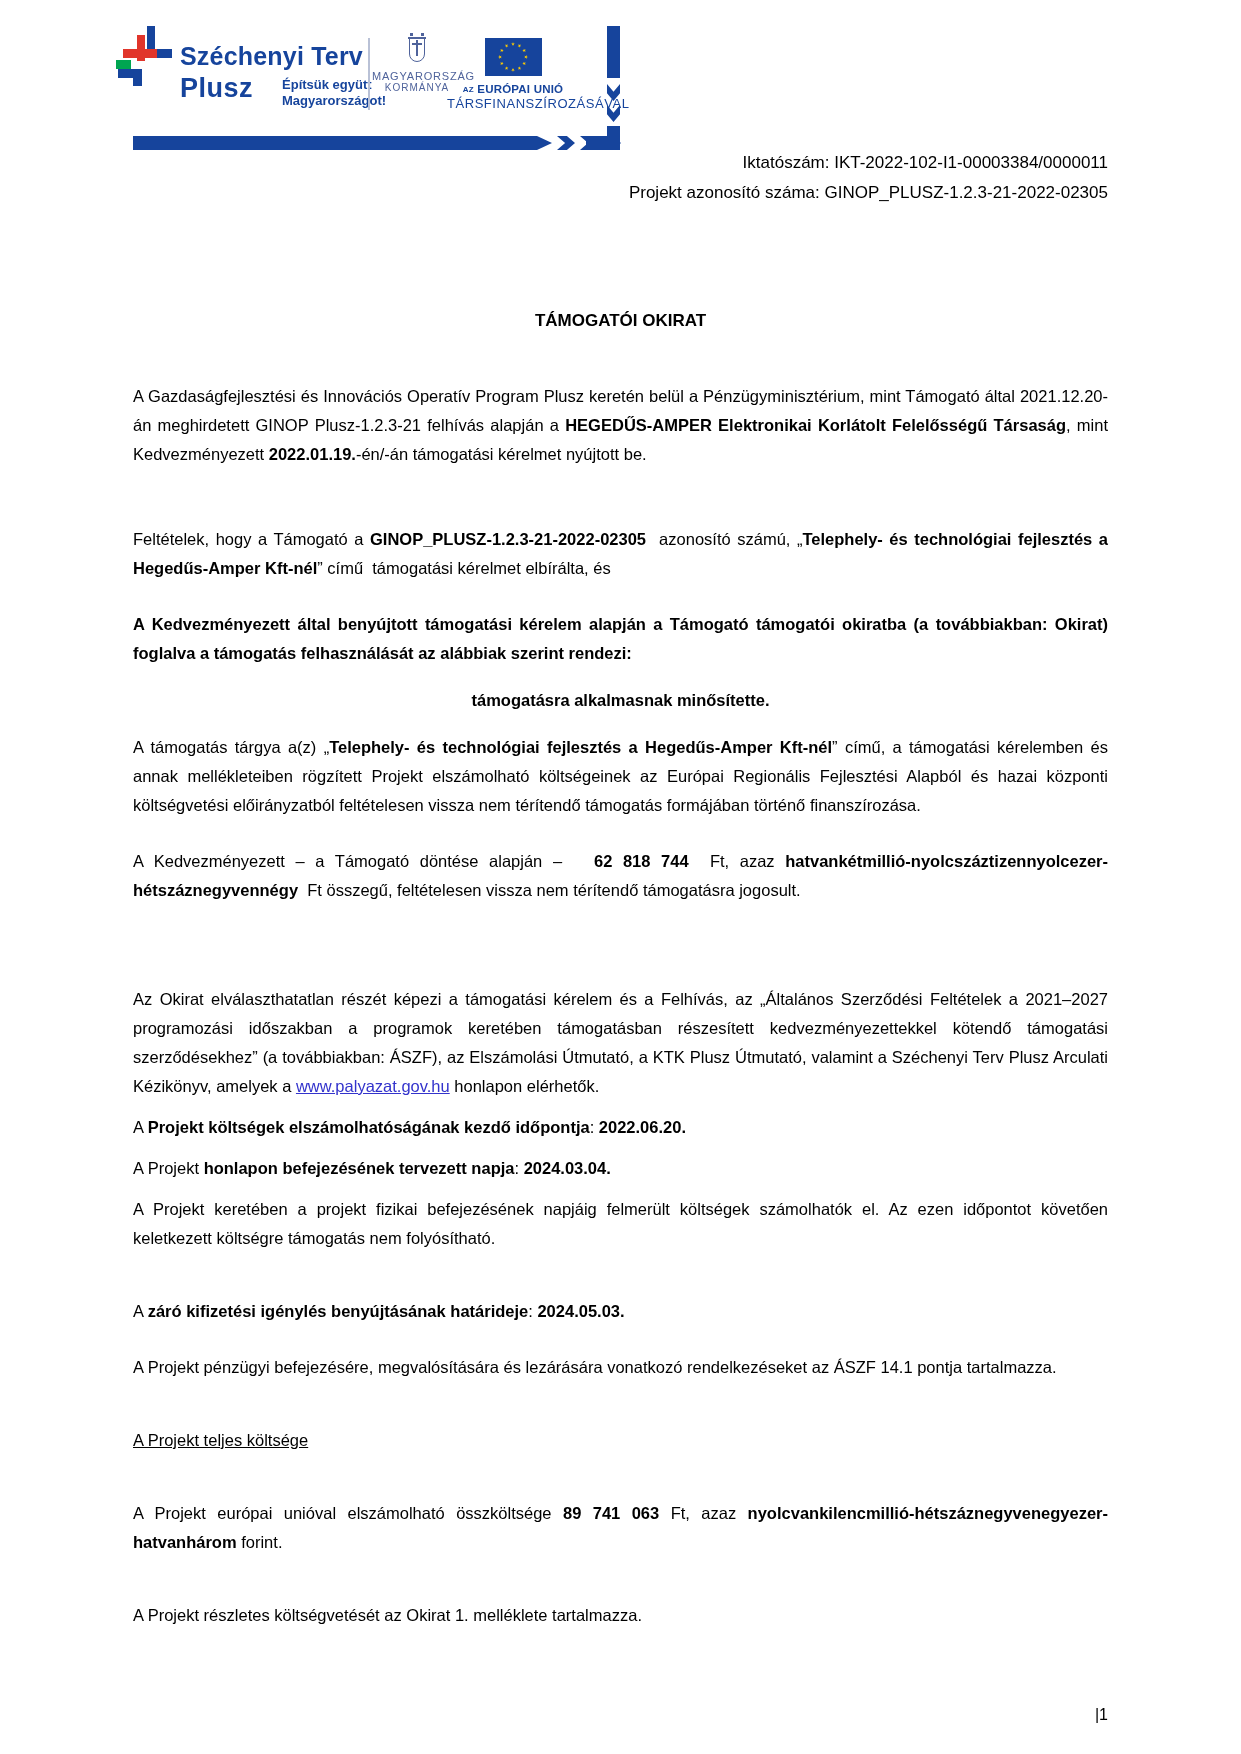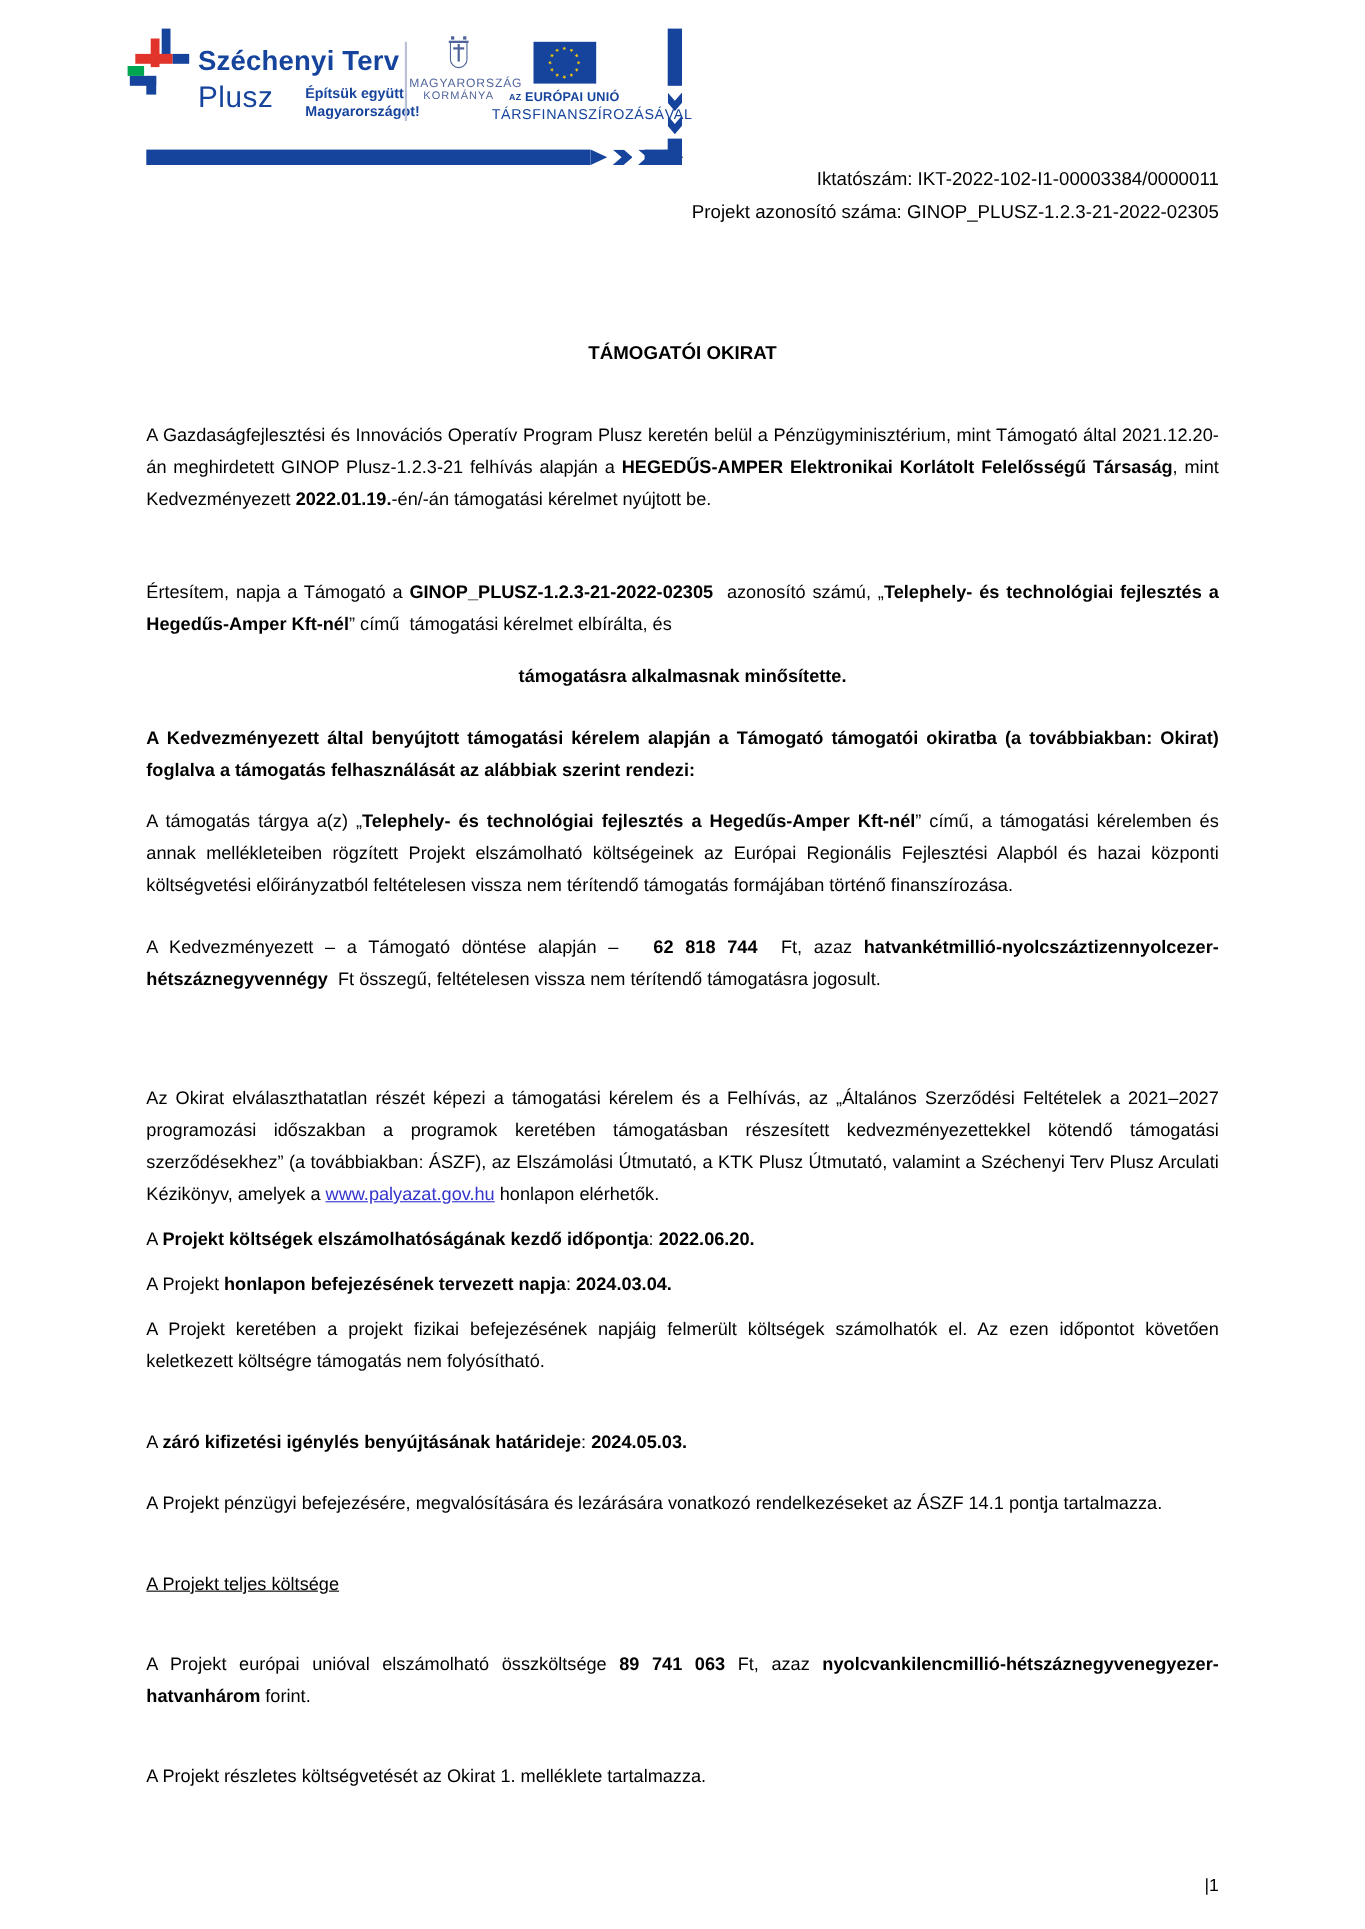--- a/index.html
+++ b/index.html
@@ -26,21 +26,21 @@
   .c-blue-v {left:55%;top:0;width:15%;height:40%;background:var(--brand-blue);}
   .c-red-v  {left:37%;top:15%;width:15%;height:44%;background:var(--logo-red);}
   .c-red-h  {left:12%;top:38%;width:62%;height:16%;background:var(--logo-red);}
   .c-blue-h {left:74%;top:38%;width:26%;height:16%;background:var(--brand-blue);}
   .c-green-h{left:0;top:57%;width:26%;height:15%;background:var(--logo-green);}
   .c-bl-h   {left:4%;top:72%;width:42%;height:15%;background:var(--brand-blue);}
   .c-bl-v   {left:31%;top:72%;width:15%;height:28%;background:var(--brand-blue);}
   .stp-text{position:absolute;left:64px;top:18px;color:var(--brand-blue);}
   .stp-line1{font-size:25px;font-weight:bold;letter-spacing:.2px;}
   .stp-row2{display:flex;align-items:flex-start;margin-top:2px;}
-  .stp-line2{font-size:27px;font-weight:normal;letter-spacing:.5px;}
+  .stp-line2{font-size:27px;font-weight:bold;letter-spacing:.5px;}
   .stp-tagline{margin-left:29px;margin-top:4px;font-size:13px;font-weight:bold;line-height:16px;}
   .logo-divider{position:absolute;left:368px;top:38px;width:2px;height:72px;background:var(--divider);}
   .kormany{position:absolute;left:372px;top:30px;width:90px;text-align:center;color:var(--kormany-blue);}
   .kormany-crest{position:relative;width:22px;height:34px;margin:0 auto;}
   .crest-shield{position:absolute;left:3px;top:8px;width:16px;height:24px;border:1.6px solid var(--kormany-blue);border-radius:0 0 9px 9px;box-sizing:border-box;}
   .crest-shield::before{content:"";position:absolute;left:2px;right:2px;top:4px;height:1.6px;background:var(--kormany-blue);}
   .crest-shield::after{content:"";position:absolute;left:6px;top:1px;width:1.6px;height:16px;background:var(--kormany-blue);}
   .crest-crown{position:absolute;left:2px;top:1px;width:18px;height:6px;border-bottom:2px solid var(--kormany-blue);}
   .crest-crown::before{content:"";position:absolute;left:2px;top:2px;width:3px;height:3px;background:var(--kormany-blue);}
   .crest-crown::after{content:"";position:absolute;right:2px;top:2px;width:3px;height:3px;background:var(--kormany-blue);}
@@ -154,23 +154,23 @@
 
   <div class="refs">
     <div>Iktatószám: IKT-2022-102-I1-00003384/0000011</div>
     <div>Projekt azonosító száma: GINOP_PLUSZ-1.2.3-21-2022-02305</div>
   </div>
 
   <div class="doc">
     <div class="doc-title">TÁMOGATÓI OKIRAT</div>
 
   <p class="para"><span>A Gazdaságfejlesztési és Innovációs Operatív Program Plusz keretén belül a Pénzügyminisztérium, mint Támogató által 2021.12.20-án meghirdetett GINOP Plusz-1.2.3-21 felhívás alapján a </span><span class="bold">HEGEDŰS-AMPER Elektronikai Korlátolt Felelősségű Társaság</span><span>, mint Kedvezményezett </span><span class="bold">2022.01.19.</span><span>-én/-án támogatási kérelmet nyújtott be.</span></p>
-      <p class="para gap-xl"><span>Értesítem, napja a Támogató a </span><span class="bold">GINOP_PLUSZ-1.2.3-21-2022-02305</span><span>&nbsp; azonosító számú, „</span><span class="bold">Telephely- és technológiai fejlesztés a Hegedűs-Amper Kft-nél</span><span>” című &nbsp;támogatási kérelmet elbírálta, és</span></p>
+      <p class="para gap-xl"><span>Feltételek, hogy a Támogató a </span><span class="bold">GINOP_PLUSZ-1.2.3-21-2022-02305</span><span>&nbsp; azonosító számú, „</span><span class="bold">Telephely- és technológiai fejlesztés a Hegedűs-Amper Kft-nél</span><span>” című &nbsp;támogatási kérelmet elbírálta, és</span></p>
+      <p class="para gap-m"><span class="bold">A Kedvezményezett által benyújtott támogatási kérelem alapján a Támogató támogatói okiratba (a továbbiakban: Okirat) foglalva a támogatás felhasználását az alábbiak szerint rendezi:</span></p>
       <p class="para align-center gap-s"><span class="bold">támogatásra alkalmasnak minősítette.</span></p>
-      <p class="para gap-m"><span class="bold">A Kedvezményezett által benyújtott támogatási kérelem alapján a Támogató támogatói okiratba (a továbbiakban: Okirat) foglalva a támogatás felhasználását az alábbiak szerint rendezi:</span></p>
       <p class="para gap-s"><span>A támogatás tárgya a(z) „</span><span class="bold">Telephely- és technológiai fejlesztés a Hegedűs-Amper Kft-nél</span><span>” című, a támogatási kérelemben és annak mellékleteiben rögzített Projekt elszámolható költségeinek az Európai Regionális Fejlesztési Alapból és hazai központi költségvetési előirányzatból feltételesen vissza nem térítendő támogatás formájában történő finanszírozása.</span></p>
       <p class="para gap-m"><span>A Kedvezményezett – a Támogató döntése alapján – &nbsp;&nbsp;</span><span class="bold">62 818 744</span><span>&nbsp; Ft, azaz </span><span class="bold">hatvankétmillió-nyolcszáztizennyolcezer-hétszáznegyvennégy</span><span> &nbsp;Ft összegű, feltételesen vissza nem térítendő támogatásra jogosult.</span></p>
       <p class="para gap-xxl"><span>Az Okirat elválaszthatatlan részét képezi a támogatási kérelem és a Felhívás, az „Általános Szerződési Feltételek a 2021–2027 programozási időszakban a programok keretében támogatásban részesített kedvezményezettekkel kötendő támogatási szerződésekhez” (a továbbiakban: ÁSZF), az Elszámolási Útmutató, a KTK Plusz Útmutató, valamint a Széchenyi Terv Plusz Arculati Kézikönyv, amelyek a </span><a href="#" class="doc-link">www.palyazat.gov.hu</a><span> honlapon elérhetők.</span></p>
       <p class="para gap-xs"><span>A </span><span class="bold">Projekt költségek elszámolhatóságának kezdő időpontja</span><span>: </span><span class="bold">2022.06.20.</span></p>
       <p class="para gap-xs"><span>A Projekt </span><span class="bold">honlapon befejezésének tervezett napja</span><span>: </span><span class="bold">2024.03.04.</span></p>
       <p class="para gap-xs"><span>A Projekt keretében a projekt fizikai befejezésének napjáig felmerült költségek számolhatók el. Az ezen időpontot követően keletkezett költségre támogatás nem folyósítható.</span></p>
       <p class="para gap-l"><span>A </span><span class="bold">záró kifizetési igénylés benyújtásának határideje</span><span>: </span><span class="bold">2024.05.03.</span></p>
       <p class="para gap-m"><span>A Projekt pénzügyi befejezésére, megvalósítására és lezárására vonatkozó rendelkezéseket az ÁSZF 14.1 pontja tartalmazza.</span></p>
       <p class="para gap-l"><span class="underline">A Projekt teljes költsége</span></p>
       <p class="para gap-l"><span>A Projekt európai unióval elszámolható összköltsége </span><span class="bold">89 741 063</span><span> Ft, azaz </span><span class="bold">nyolcvankilencmillió-hétszáznegyvenegyezer-hatvanhárom</span><span> forint.</span></p>

